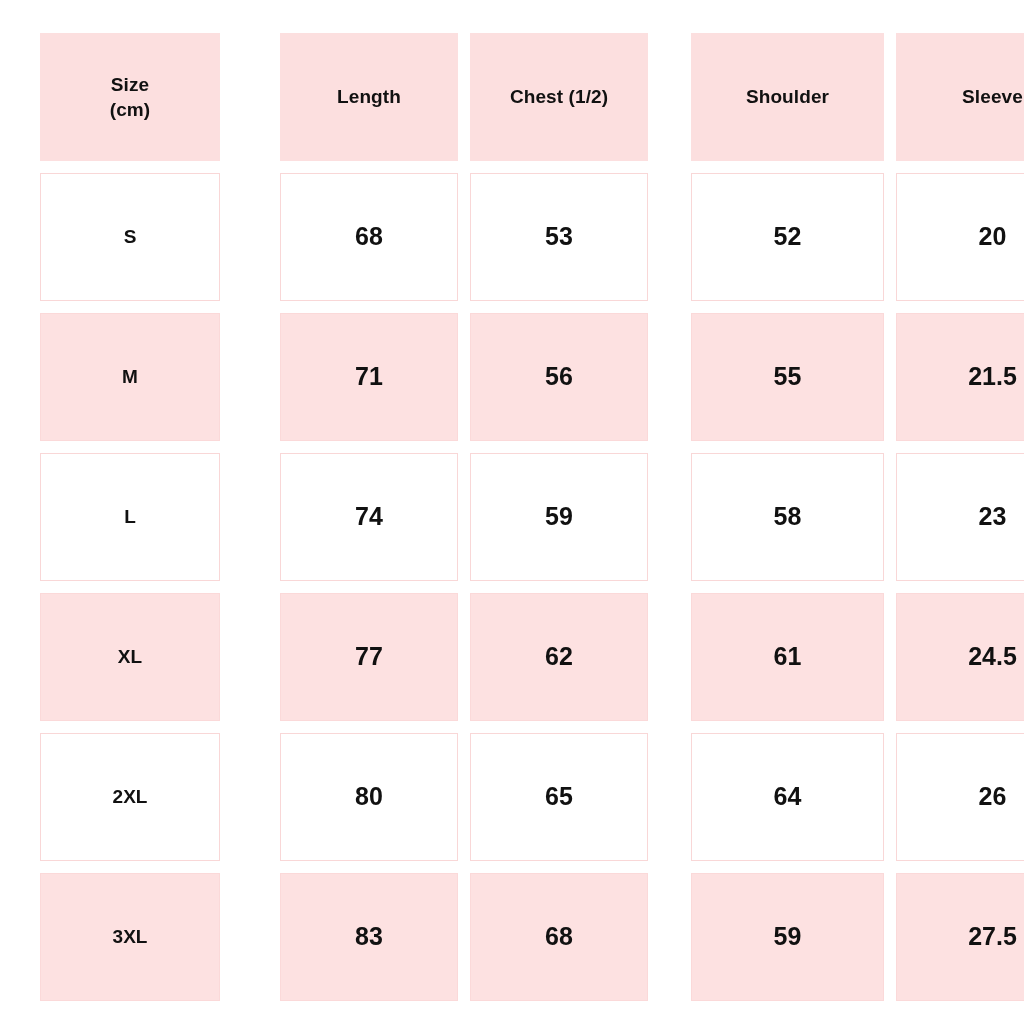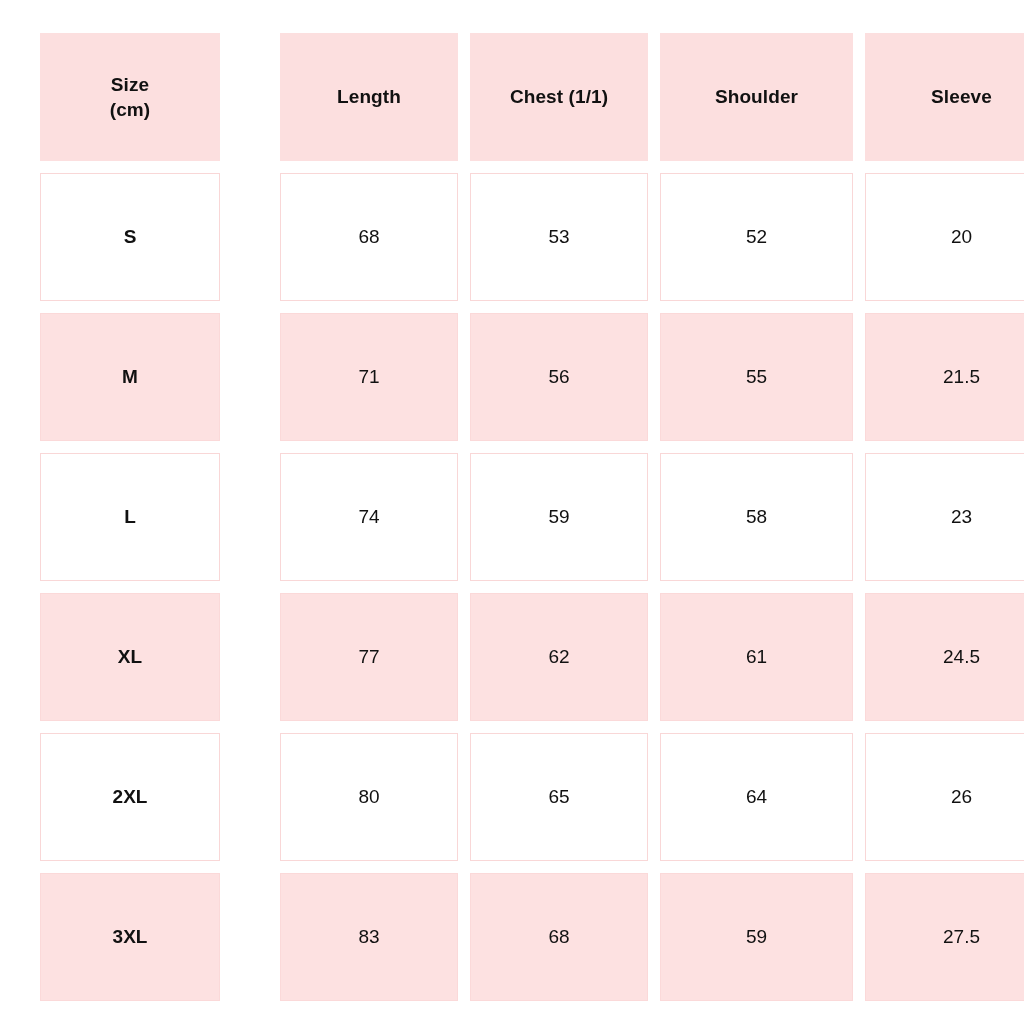--- a/index.html
+++ b/index.html
@@ -36,38 +36,38 @@
     justify-content: center;
     text-align: center;
     color: #111111;
     line-height: 1.34;
   }
 
   
   .col-0 { width: 180px; flex: 0 0 180px; }
   .col-1 { width: 178px; flex: 0 0 178px; margin-left: 48px; }
   .col-2 { width: 178px; flex: 0 0 178px; }
-  .col-3 { width: 193px; flex: 0 0 193px; }
+  .col-3 { width: 193px; flex: 0 0 193px; margin-left: 31px; }
   .col-4 { width: 193px; flex: 0 0 193px; }
 
   
   .header-row .chart-cell {
     height: 128px;
     background: #fcdfdf;
     border: none;
     font-weight: bold;
     font-size: 19px;
     letter-spacing: .1px;
   }
 
   
   .body-row .chart-cell {
     height: 128px;
-    font-size: 19px;
-    font-weight: normal;
+    font-size: 25px;
+    font-weight: bold;
   }
   .body-row.row-white .chart-cell {
     background: #ffffff;
     border: 1px solid #f9d7d7;
   }
   .body-row.row-pink .chart-cell {
     background: #fde1e1;
     border: 1px solid #fbd9d9;
   }
 
@@ -85,21 +85,21 @@
 <div id="size-chart-table">
 
   <div class="chart-row header-row">
     <div class="chart-cell col-0">
       <div>
         <span class="header-label-line">Size</span>
         <span class="header-label-line">(cm)</span>
       </div>
     </div>
     <div class="chart-cell col-1">Length</div>
-    <div class="chart-cell col-2">Chest (1/1)</div>
+    <div class="chart-cell col-2">Chest (1/2)</div>
     <div class="chart-cell col-3">Shoulder</div>
     <div class="chart-cell col-4">Sleeve</div>
   </div>
 
   <div class="chart-row body-row row-white">
     <div class="chart-cell col-0">S</div>
     <div class="chart-cell col-1">68</div>
     <div class="chart-cell col-2">53</div>
     <div class="chart-cell col-3">52</div>
     <div class="chart-cell col-4">20</div>

